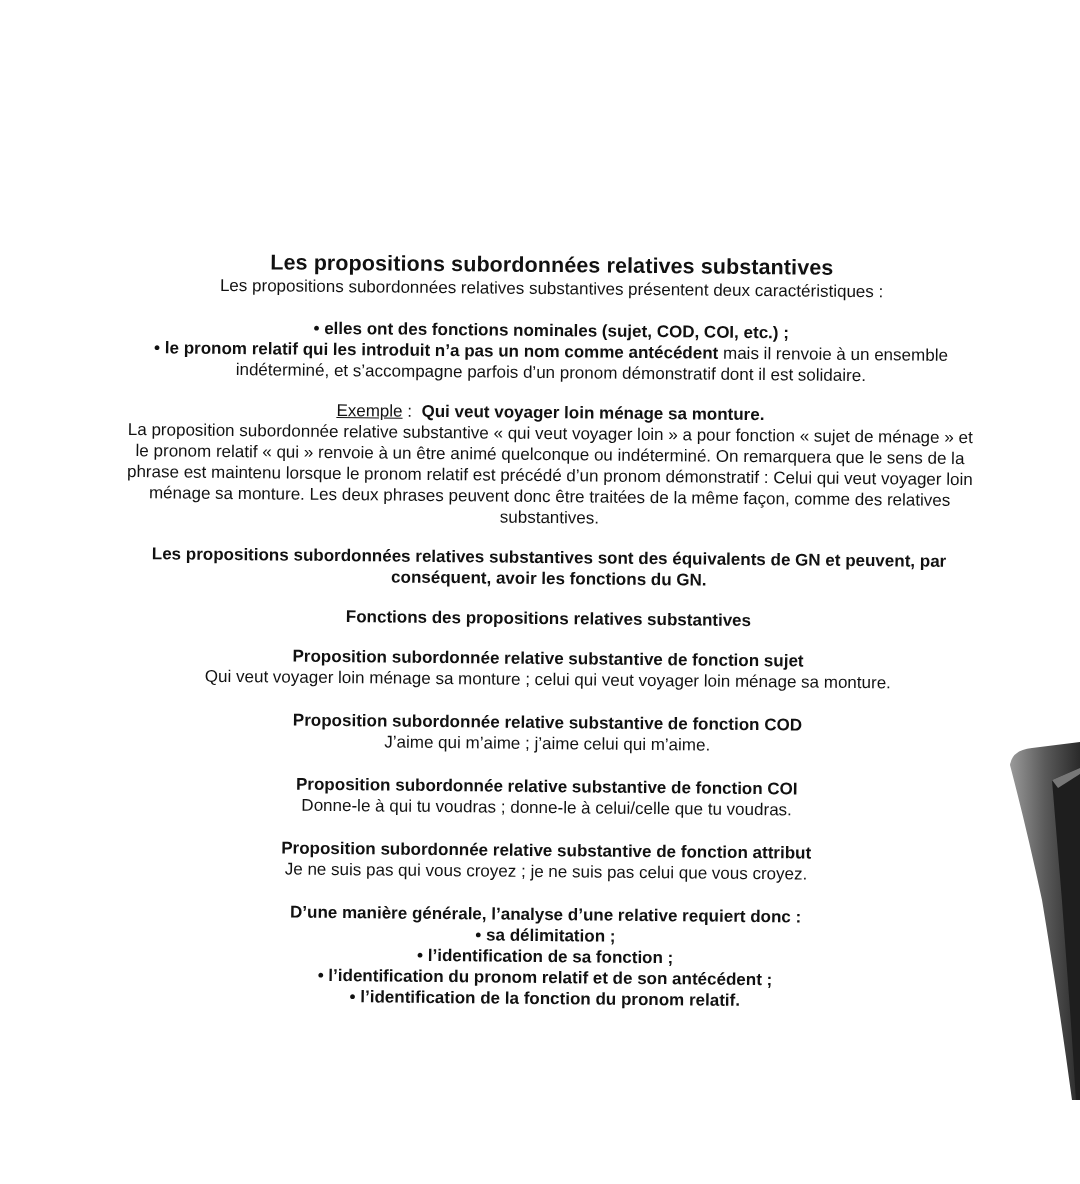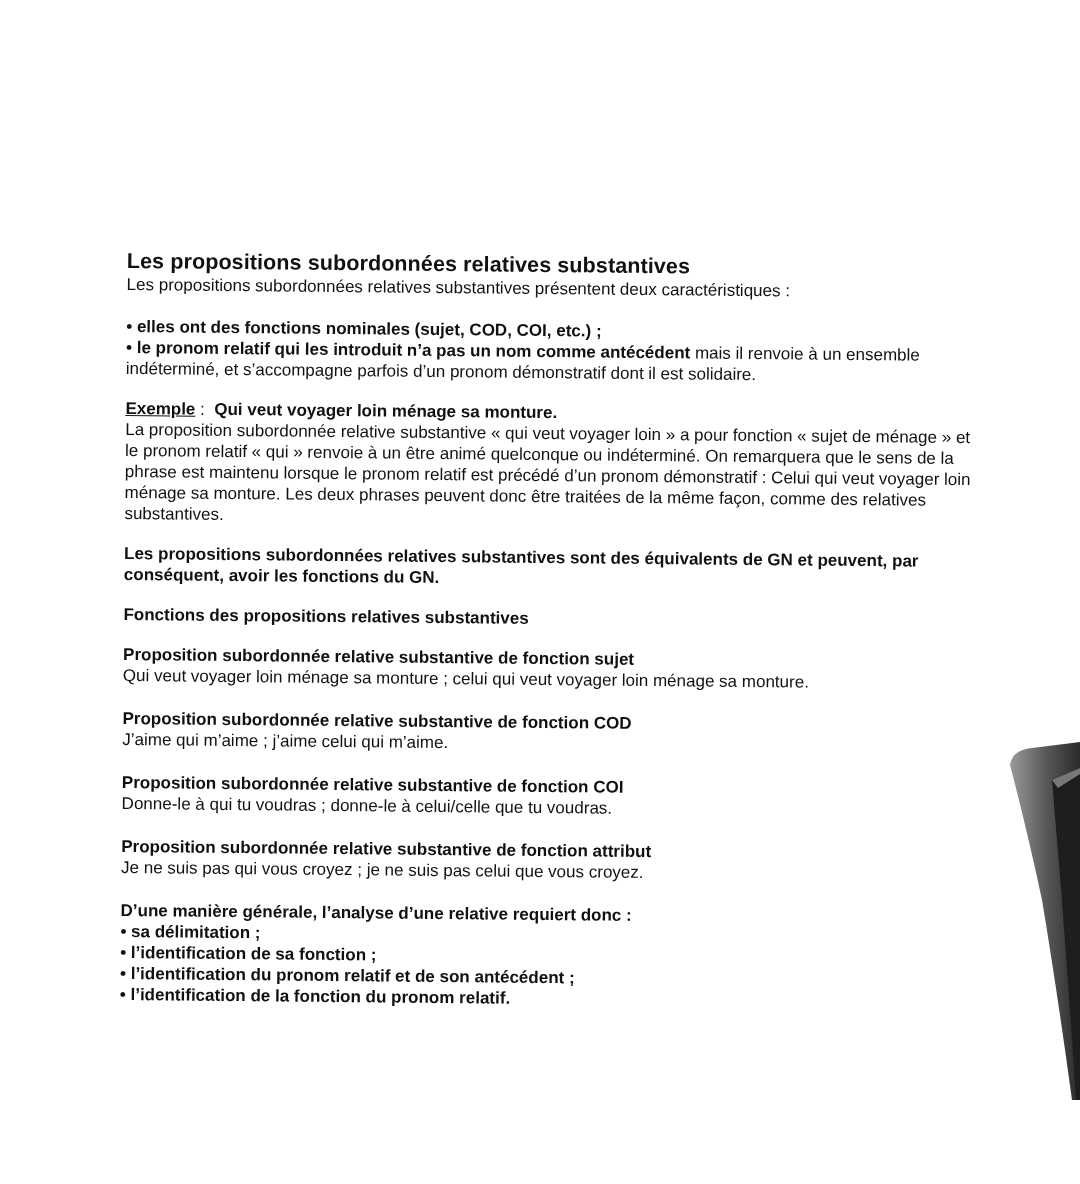--- a/index.html
+++ b/index.html
@@ -1,31 +1,31 @@
 <!DOCTYPE html>
 <html><head>
 <meta charset="utf-8">
 <style>
   html, body { margin:0; padding:0; }
   body {
     width:1080px; height:1184px; background:#ffffff; position:relative; overflow:hidden;
     font-family:"Liberation Sans", sans-serif; color:#111;
   }
   .page {
-    position:absolute; left:0; top:0; width:1080px; height:1184px;
+    position:absolute; left:0; top:0; width:1080px; height:1184px;text-align:center;
   }
   .content {
     position:absolute; left:127px; top:248px; width:850px;
     transform: rotate(0.55deg); transform-origin: 0 0;
   }
   .title { font-size:21.5px; font-weight:bold; margin:0; line-height:26px; letter-spacing:0.1px; }
   p { margin:0; font-size:17px; line-height:21px; }
   .b { font-weight:bold; }
   .gap { height:21px; }
-  .u { text-decoration:underline; font-weight:bold; }
+  .u { text-decoration:underline; font-weight:normal; }
   .sec { font-weight:bold; }
   .fold {
     position:absolute; right:0; top:740px; width:78px; height:360px;
   }
 </style>
 </head>
 <body>
 
 <div class="page">
   <div class="content">

